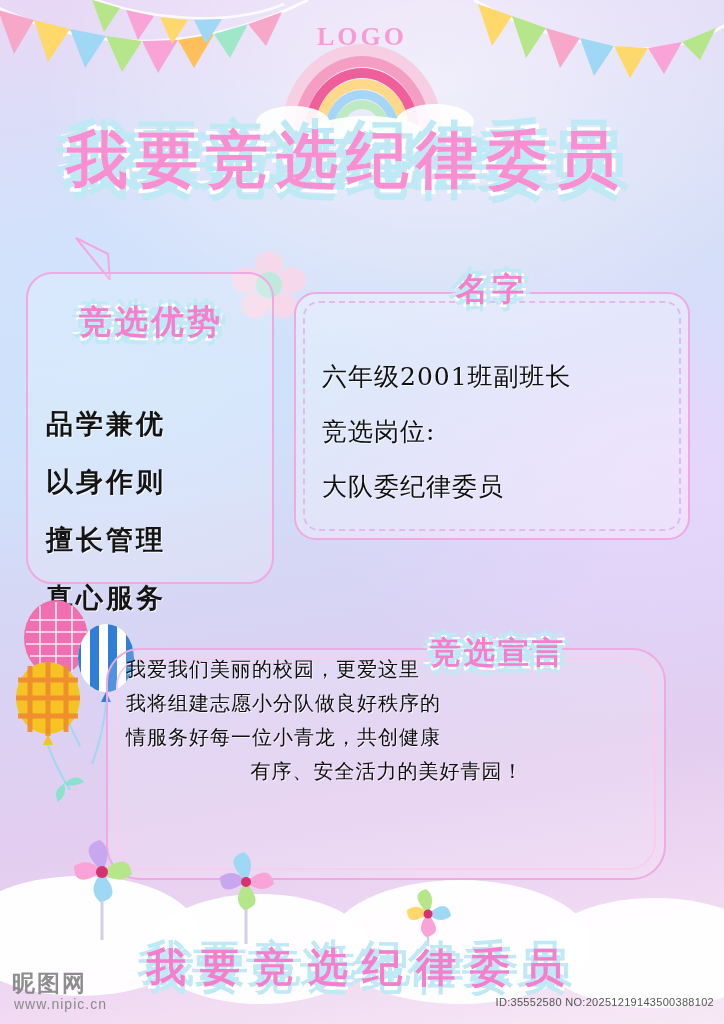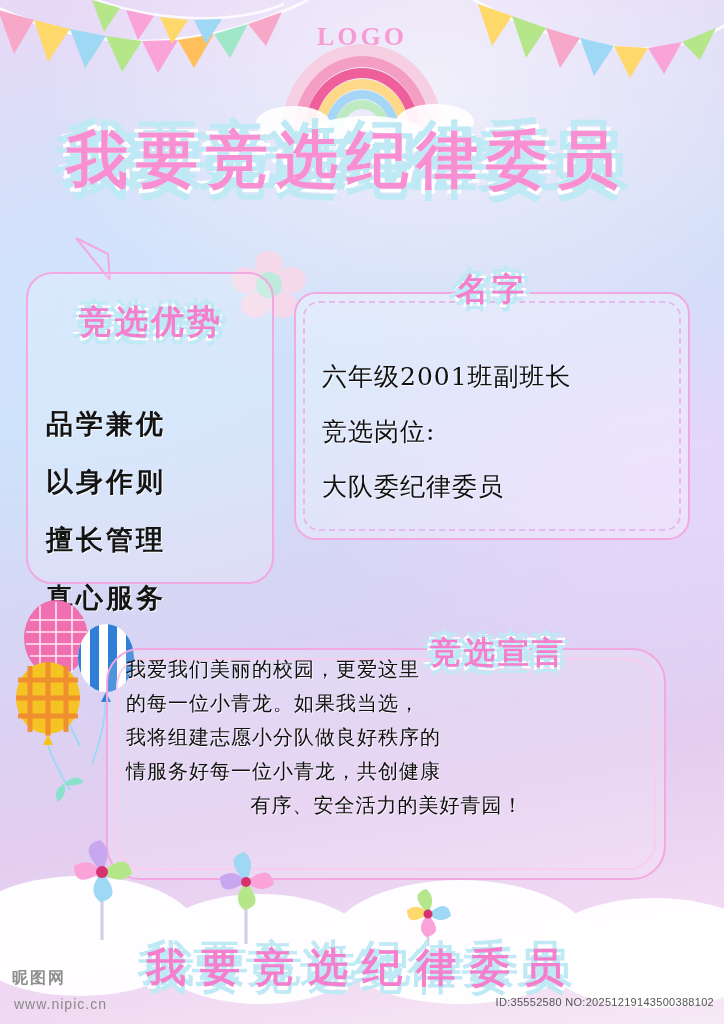--- a/index.html
+++ b/index.html
@@ -149,21 +149,21 @@
     font-size: 40px; font-weight: bold; letter-spacing: 14px;
     color: #f57fcd;
     -webkit-text-stroke: 6px #ffffff; paint-order: stroke fill;
     text-shadow: 8px 0 0 #bfe9f5, -8px 0 0 #bfe9f5, 0 8px 0 #bfe9f5, 0 -8px 0 #bfe9f5;
   }
 
   
   #wm-logo {
     position: absolute; left: 12px; top: 968px;
     font-family: "DejaVu Sans", "Liberation Sans", sans-serif;
-    font-size: 16px; font-weight: bold; color: #7a7a7a; letter-spacing: 2px;
+    font-size: 23px; font-weight: bold; color: #7a7a7a; letter-spacing: 2px;
     opacity: .85;
   }
   #wm-url {
     position: absolute; left: 14px; top: 996px;
     font-family: "Liberation Sans", sans-serif;
     font-size: 14px; color: #8a8a8a; letter-spacing: 1px;
   }
   #wm-id {
     position: absolute; right: 10px; top: 996px;
     font-family: "Liberation Sans", sans-serif;
@@ -309,21 +309,20 @@
     <path d="M44,78 L39,89 L49,89 Z" fill="#f6c324"></path>
     <path d="M44,89 Q52,112 66,134" stroke="#9fd8f5" stroke-width="2" fill="none"></path>
     <path d="M60,128 q12,-12 20,-2 q-12,6 -20,2 z" fill="#7fe3c8" opacity=".9"></path>
     <path d="M60,128 q-12,6 -6,18 q10,-8 6,-18 z" fill="#7fe3c8" opacity=".9"></path>
   </svg>
 
   <div id="dec-card"></div>
   <div id="dec-title" class="hdr">竞选宣言</div>
   <div id="dec-body">
     <p>我爱我们美丽的校园，更爱这里</p>
-    <p>的每一位小青龙。如果我当选，</p>
     <p>我将组建志愿小分队做良好秩序的</p>
     <p>情服务好每一位小青龙，共创健康</p>
     <p class="center">有序、安全活力的美好青园！</p>
   </div>
 
   <div class="cloud" style="left:-40px; top:876px; width:240px; height:120px; opacity:.95;"></div>
   <div class="cloud" style="left:150px; top:894px; width:220px; height:110px; opacity:.95;"></div>
   <div class="cloud" style="left:330px; top:880px; width:260px; height:124px; opacity:.95;"></div>
   <div class="cloud" style="left:540px; top:898px; width:230px; height:110px; opacity:.95;"></div>
 

